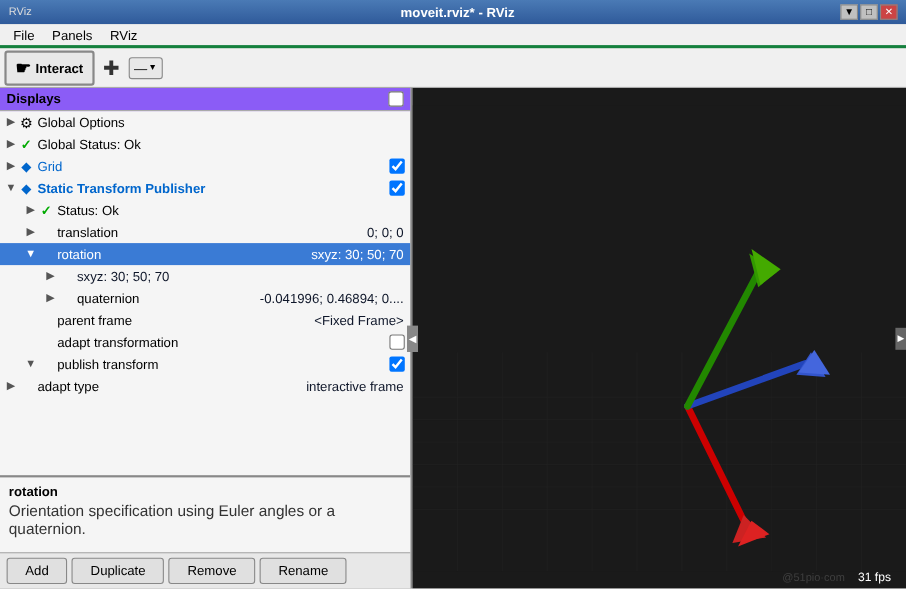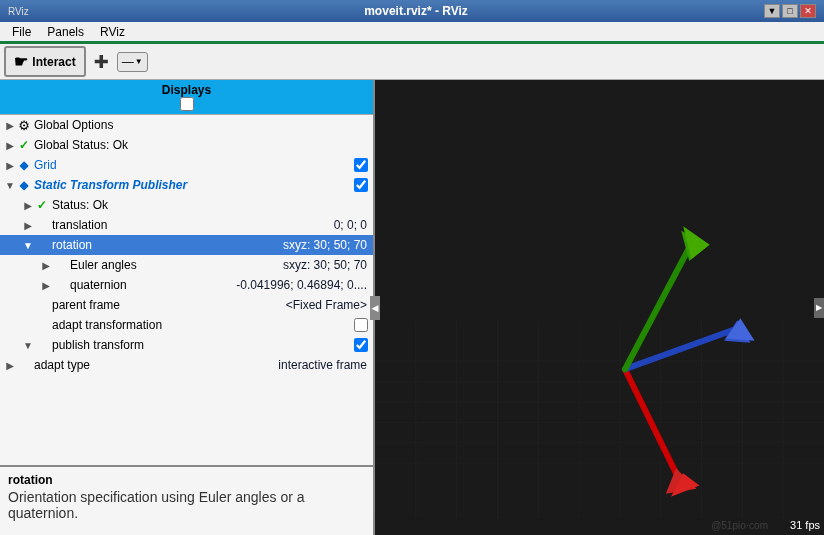--- a/index.html
+++ b/index.html
@@ -77,29 +77,28 @@
     .left-panel {
       width: 375px;
       display: flex;
       flex-direction: column;
       background: #f5f5f5;
       border-right: 2px solid #888;
     }
 
     
     .displays-header {
-      background: #0ea5e9;
+      background: #8b5cf6;
       border-bottom: 1px solid #aaa;
       padding: 3px 6px;
       font-weight: bold;
       font-size: 12px;
       display: flex;
       align-items: center;
       justify-content: space-between;
-      flex-direction: column;
     }
     .displays-header-checkbox { width: 14px; height: 14px; }
 
     
     .tree-container {
       flex: 1;
       overflow-y: auto;
       overflow-x: hidden;
     }
     .tree-row {
@@ -184,21 +183,21 @@
       justify-content: center;
       cursor: pointer;
       font-size: 8px;
       color: white;
     }
 
     
     .fps-overlay {
       position: absolute;
       bottom: 4px;
-      right: 4px;
+      right: 14px;
       color: white;
       font-size: 11px;
     }
     .fps-watermark {
       position: absolute;
       bottom: 4px;
       right: 56px;
       color: rgba(100,100,100,0.5);
       font-size: 10px;
     }
@@ -277,21 +276,21 @@
           <input type="checkbox" class="cb" checked="" style="">
         </div>
       </div>
 
       <div class="tree-row">
         <div class="indent" style="width:2px;"></div>
         <div class="expand-arrow">▼</div>
         <div class="tree-icon">
             <span class="blue-diamond">◆</span>
           </div>
-        <span class="label-text" style="color:#0066cc; font-weight:bold;font-style:italic;">Static Transform Publisher</span>
+        <span class="label-text" style="color:#0066cc; font-weight:bold;">Static Transform Publisher</span>
         <div class="checkbox-cell">
           <input type="checkbox" class="cb" checked="" style="">
         </div>
       </div>
 
       <div class="tree-row">
         <div class="indent" style="width:20px;"></div>
         <div class="expand-arrow">▶</div>
         <div class="tree-icon">
             <span class="green-check">✓</span>
@@ -312,21 +311,20 @@
         <div class="expand-arrow" style="color:white;">▼</div>
         <div class="tree-icon"></div>
         <span class="label-text">rotation</span>
         <span class="value-text">sxyz: 30; 50; 70</span>
       </div>
 
       <div class="tree-row">
         <div class="indent" style="width:38px;"></div>
         <div class="expand-arrow">▶</div>
         <div class="tree-icon"></div>
-        <span class="label-text">Euler angles</span>
         <span class="value-text">sxyz: 30; 50; 70</span>
       </div>
 
       <div class="tree-row">
         <div class="indent" style="width:38px;"></div>
         <div class="expand-arrow">▶</div>
         <div class="tree-icon"></div>
         <span class="label-text">quaternion</span>
         <span class="value-text">-0.041996; 0.46894; 0....</span>
       </div>
@@ -368,20 +366,26 @@
         <span class="value-text">interactive frame</span>
       </div>
 
     </div>
 
     <div class="info-panel">
       <div class="info-title">rotation</div>
       <div class="info-desc">Orientation specification using Euler angles or a quaternion.</div>
     </div>
 
+    <div class="bottom-buttons">
+      <button class="btn">Add</button>
+      <button class="btn">Duplicate</button>
+      <button class="btn">Remove</button>
+      <button class="btn">Rename</button>
+    </div>
 
 
   </div>
 
   <div style="position:relative; width:0; display:flex; align-items:center;">
     <div style="position:absolute; left:-5px; top:50%; transform:translateY(-50%); width:10px; height:24px; background:#888; display:flex; align-items:center; justify-content:center; cursor:pointer; z-index:10; color:white; font-size:9px;">◀</div>
   </div>
 
   <div class="viewport">
     <svg class="viewport-svg" viewBox="0 0 440 415">

